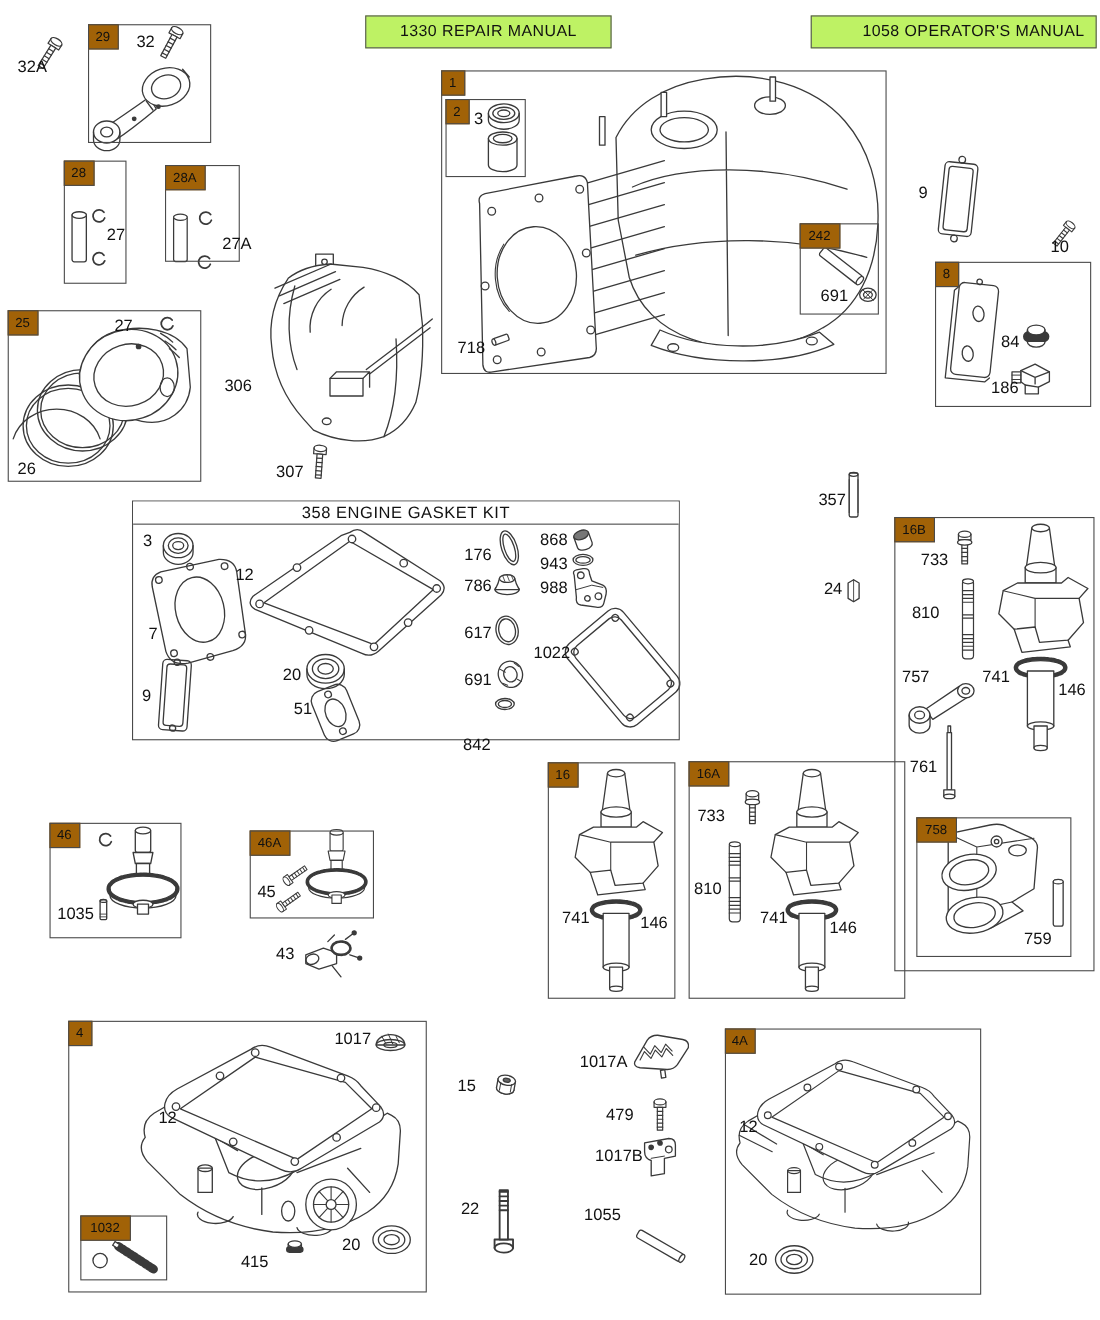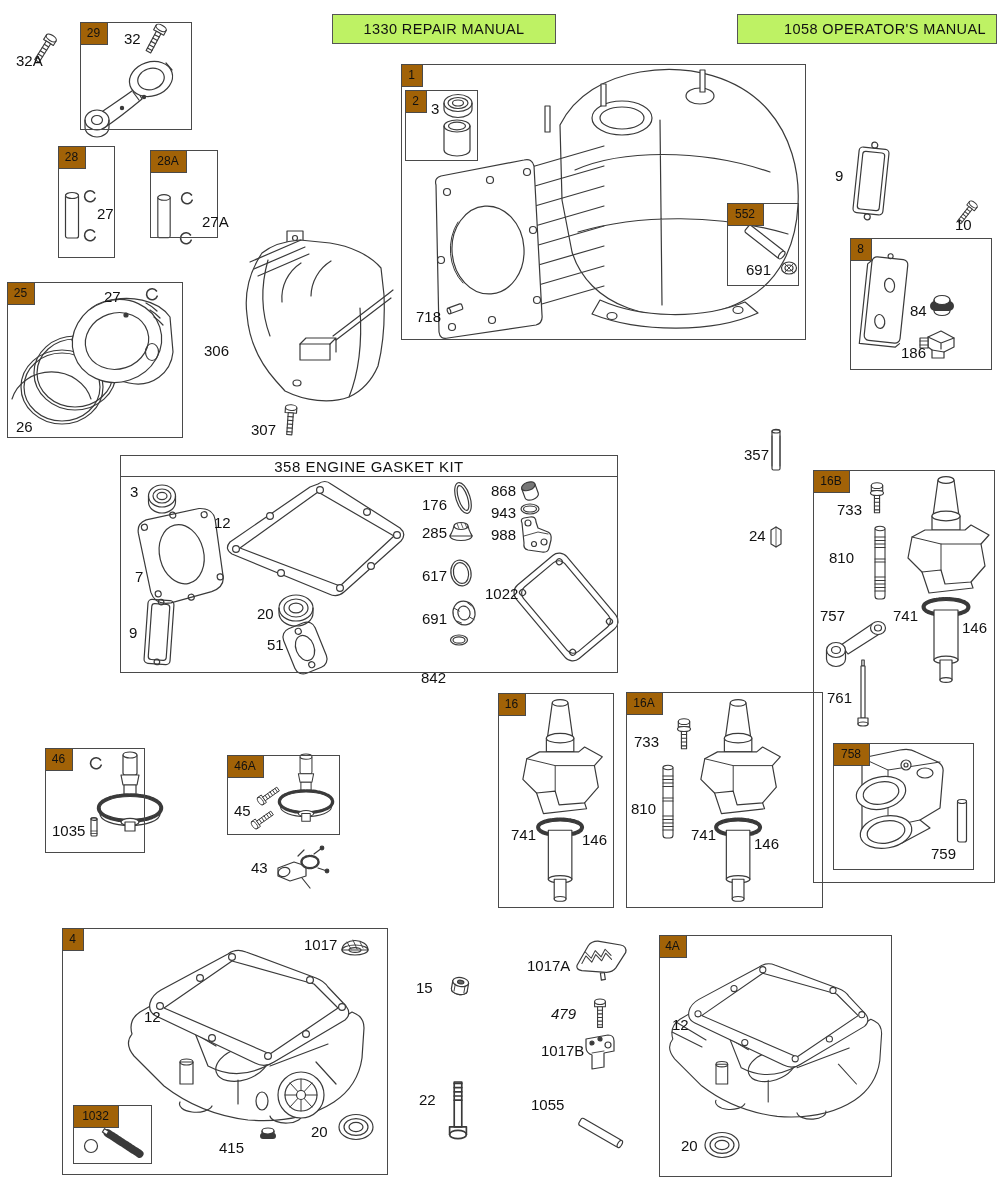--- a/index.html
+++ b/index.html
@@ -471,38 +471,38 @@
     <div class="pbox" style="left: 7px; top: 282px; width: 176px; height: 156px;">
       <div class="ptag" style="width: 28px;">25</div>
     </div>
     <div class="pbox" style="left: 401px; top: 64px; width: 405px; height: 276px;">
       <div class="ptag" style="width: 22px;">1</div>
     </div>
     <div class="pbox" style="left: 405px; top: 90px; width: 73px; height: 71px;">
       <div class="ptag" style="width: 22px;">2</div>
     </div>
     <div class="pbox" style="left: 727px; top: 203px; width: 72px; height: 83px;">
-      <div class="ptag" style="width: 37px;">552</div>
+      <div class="ptag" style="width: 37px;">242</div>
     </div>
     <div class="pbox" style="left: 850px; top: 238px; width: 142px; height: 132px;">
       <div class="ptag" style="width: 22px;">8</div>
     </div>
     <div class="pbox" style="left: 813px; top: 470px; width: 182px; height: 413px;">
       <div class="ptag" style="width: 37px; text-align: right;">16B</div>
     </div>
     <div class="pbox" style="left: 833px; top: 743px; width: 141px; height: 127px;">
       <div class="ptag" style="width: 37px;">758</div>
     </div>
     <div class="pbox" style="left: 498px; top: 693px; width: 116px; height: 215px;">
       <div class="ptag" style="width: 28px;">16</div>
     </div>
     <div class="pbox" style="left: 626px; top: 692px; width: 197px; height: 216px;">
       <div class="ptag" style="width: 37px;">16A</div>
     </div>
-    <div class="pbox" style="left: 45px; top: 748px; width: 100px; height: 105px;">
+    <div class="pbox" style="left: 45px; top: 748px; width: 120px; height: 105px;">
       <div class="ptag" style="width: 28px;">46</div>
     </div>
     <div class="pbox" style="left: 227px; top: 755px; width: 113px; height: 80px;">
       <div class="ptag" style="width: 37px;">46A</div>
     </div>
     <div class="pbox" style="left: 62px; top: 928px; width: 326px; height: 247px;">
       <div class="ptag" style="width: 22px;">4</div>
     </div>
     <div class="pbox" style="left: 73px; top: 1105px; width: 79px; height: 59px;">
       <div class="ptag" style="width: 46px;">1032</div>
@@ -532,21 +532,21 @@
     <span class="callout" style="left: 251px; top: 421px;">307</span>
     <span class="callout" style="left: 744px; top: 446px;">357</span>
     <span class="callout" style="left: 749px; top: 527px;">24</span>
     <span class="callout" style="left: 130px; top: 483px;">3</span>
     <span class="callout" style="left: 214px; top: 514px;">12</span>
     <span class="callout" style="left: 135px; top: 568px;">7</span>
     <span class="callout" style="left: 129px; top: 624px;">9</span>
     <span class="callout" style="left: 257px; top: 605px;">20</span>
     <span class="callout" style="left: 267px; top: 636px;">51</span>
     <span class="callout" style="left: 422px; top: 496px;">176</span>
-    <span class="callout" style="left: 422px; top: 524px;">285</span>
+    <span class="callout" style="left: 422px; top: 524px;">786</span>
     <span class="callout" style="left: 422px; top: 567px;">617</span>
     <span class="callout" style="left: 422px; top: 610px;">691</span>
     <span class="callout" style="left: 421px; top: 633px; margin-top: 36px;">842</span>
     <span class="callout" style="left: 491px; top: 482px;">868</span>
     <span class="callout" style="left: 491px; top: 504px;">943</span>
     <span class="callout" style="left: 491px; top: 526px;">988</span>
     <span class="callout" style="left: 485px; top: 585px;">1022</span>
     <span class="callout" style="left: 837px; top: 501px;">733</span>
     <span class="callout" style="left: 829px; top: 549px;">810</span>
     <span class="callout" style="left: 820px; top: 607px;">757</span>
@@ -562,19 +562,19 @@
     <span class="callout" style="left: 754px; top: 835px;">146</span>
     <span class="callout" style="left: 52px; top: 822px;">1035</span>
     <span class="callout" style="left: 234px; top: 802px;">45</span>
     <span class="callout" style="left: 251px; top: 859px;">43</span>
     <span class="callout" style="left: 304px; top: 936px;">1017</span>
     <span class="callout" style="left: 144px; top: 1008px;">12</span>
     <span class="callout" style="left: 219px; top: 1139px;">415</span>
     <span class="callout" style="left: 311px; top: 1123px;">20</span>
     <span class="callout" style="left: 416px; top: 979px;">15</span>
     <span class="callout" style="left: 527px; top: 957px;">1017A</span>
-    <span class="callout" style="left: 551px; top: 1005px; font-style: italic;">479</span>
+    <span class="callout" style="left: 551px; top: 1005px;">479</span>
     <span class="callout" style="left: 541px; top: 1042px;">1017B</span>
     <span class="callout" style="left: 419px; top: 1091px;">22</span>
     <span class="callout" style="left: 531px; top: 1096px;">1055</span>
     <span class="callout" style="left: 672px; top: 1016px;">12</span>
     <span class="callout" style="left: 681px; top: 1137px;">20</span>
   </div>
 
 </body></html>

